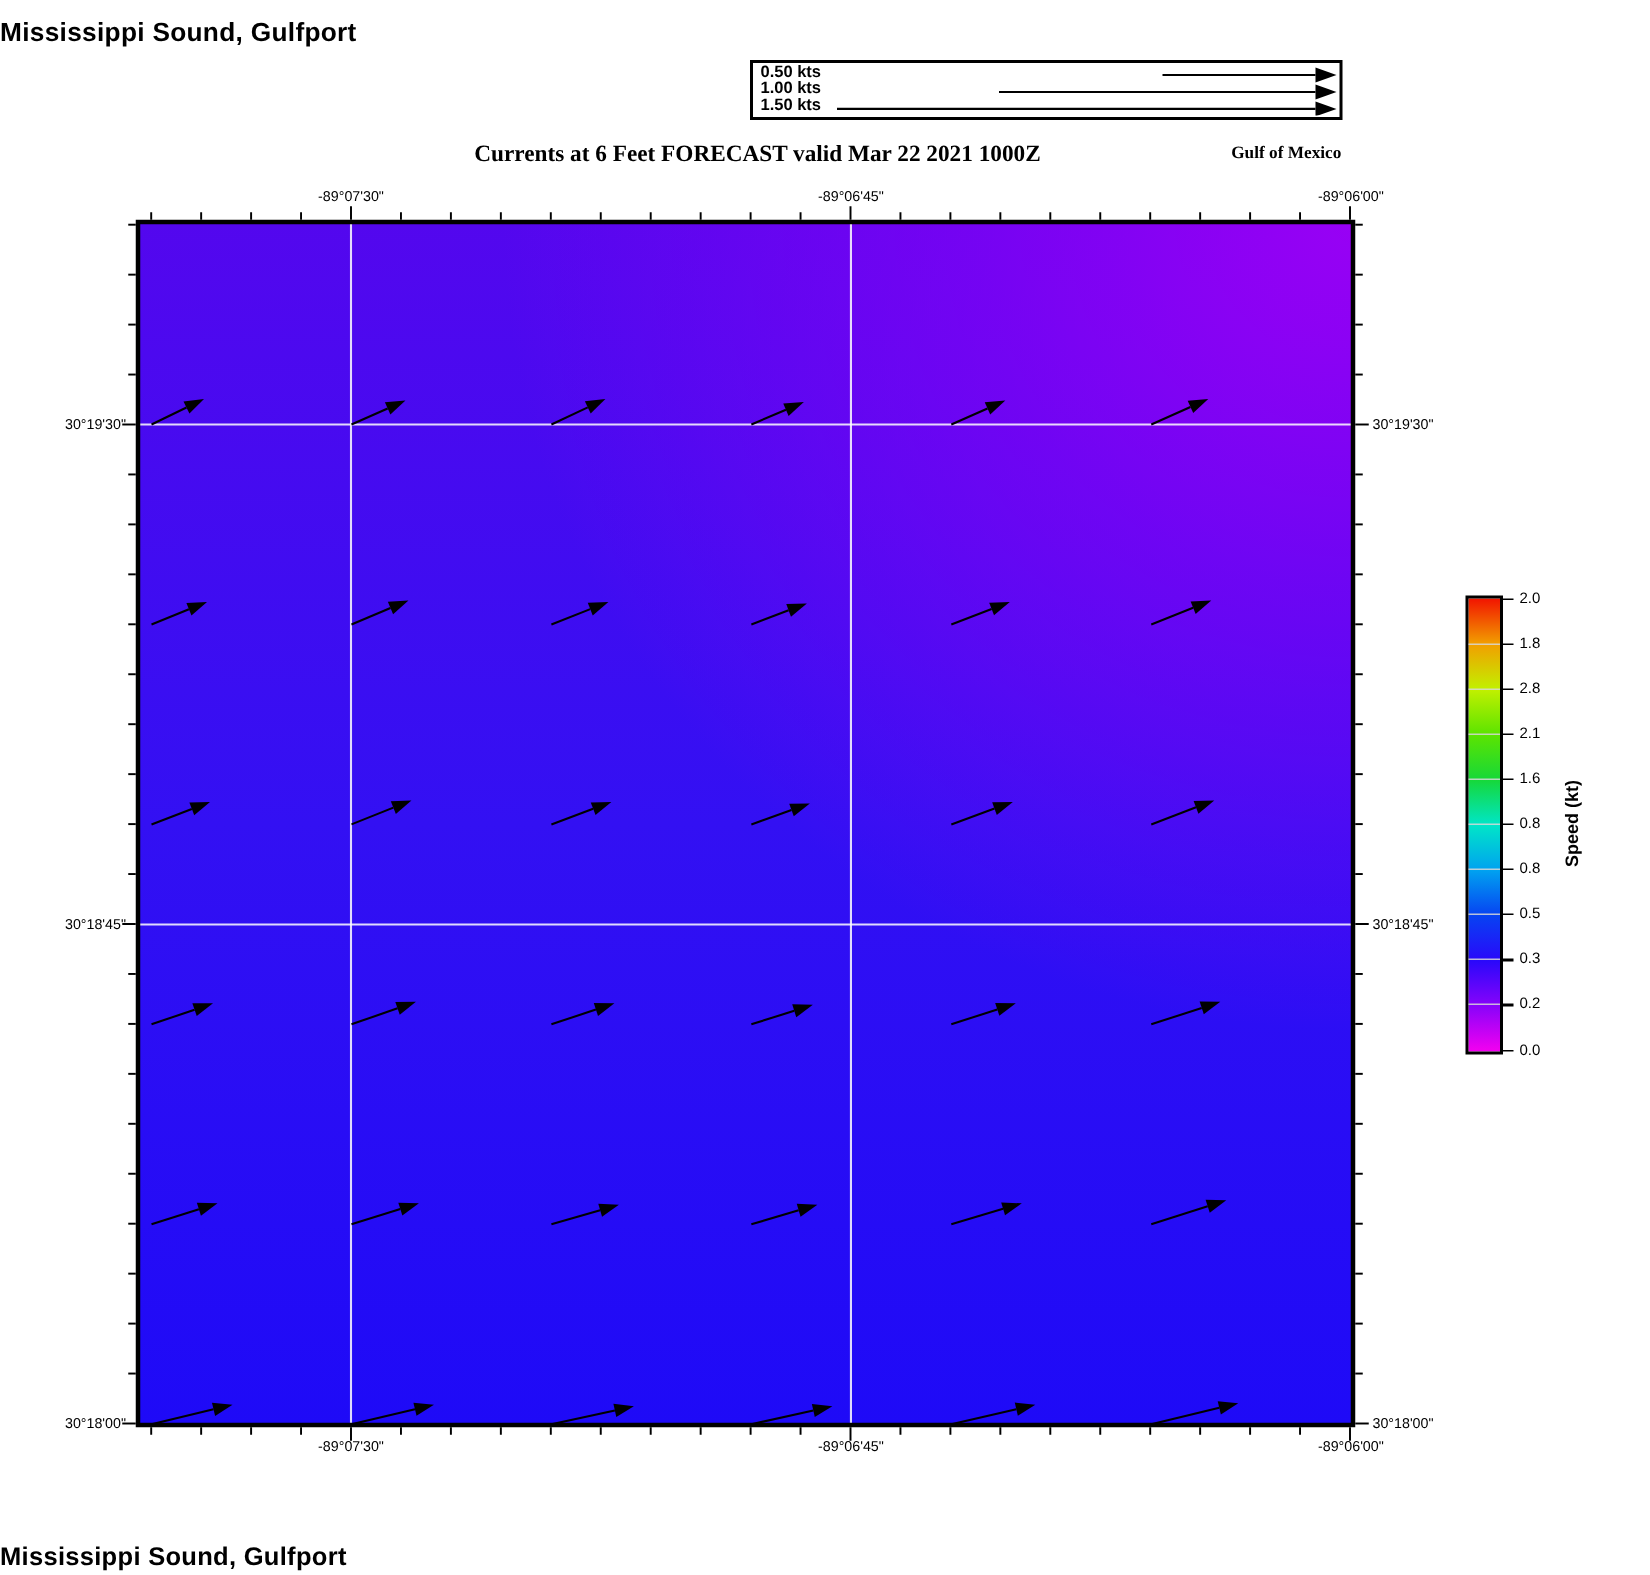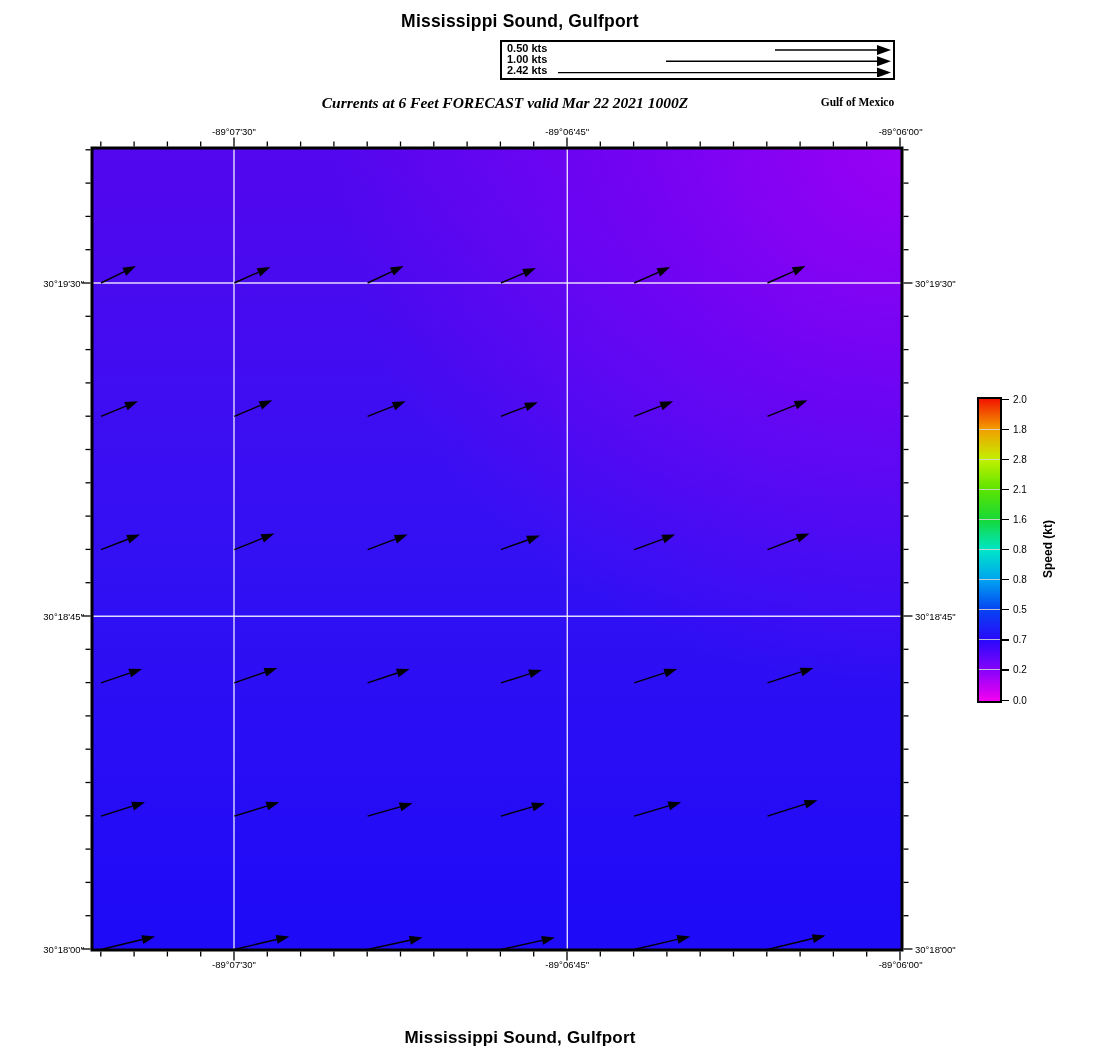--- a/index.html
+++ b/index.html
@@ -1,22 +1,22 @@
 <!DOCTYPE html>
 <html><head>
 <meta charset="utf-8">
 <style>
   html,body{margin:0;padding:0;background:#fff;}
   body{width:1100px;height:1050px;position:relative;overflow:hidden;
        font-family:"Liberation Sans",sans-serif;color:#000;}
   .abs{position:absolute;}
-  .fig-title{left:0;width:1000px;text-align:center;font-weight:bold;
-             font-size:17.5px;letter-spacing:.2px;margin-left:20px;}
+  .fig-title{left:0;width:1000px;font-weight:bold;
+             font-size:17.5px;letter-spacing:.2px;}
   .subtitle{left:0;width:1010px;text-align:center;font-weight:bold;
-            font-family:"Liberation Serif",serif;font-size:15.5px;font-style:italic;}
+            font-family:"Liberation Serif",serif;font-size:15.5px;}
   .region{left:800px;width:115px;text-align:center;font-weight:bold;
           font-family:"Liberation Serif",serif;font-size:11.5px;}
   .legend-box{left:500px;top:40px;width:395px;height:40px;background:#fff;
               border:2.5px solid #000;box-sizing:border-box;}
   .legend-label{position:absolute;left:5px;font-size:11px;line-height:11px;
                 font-weight:bold;white-space:nowrap;}
   .map{left:92px;top:148px;width:810px;height:802px;}
   .map svg{position:absolute;left:0;top:0;}
   #overlay{left:0;top:0;pointer-events:none;}
   .axis-label{position:absolute;font-size:9.5px;line-height:11px;white-space:nowrap;}
@@ -38,21 +38,21 @@
 
 <div class="abs legend-box">
   <svg id="legend-svg" width="390" height="35">
       <line x1="273" y1="8" x2="375" y2="8" stroke="#000" stroke-width="1.4"></line>
       <polygon points="389,8 375,13 375,3" fill="#000"></polygon>
       <line x1="164" y1="19.3" x2="375" y2="19.3" stroke="#000" stroke-width="1.4"></line>
       <polygon points="389,19.3 375,24.3 375,14.3" fill="#000"></polygon>
       <line x1="56" y1="30.6" x2="375" y2="30.6" stroke="#000" stroke-width="1.4"></line>
       <polygon points="389,30.6 375,35.6 375,25.6" fill="#000"></polygon>
     </svg>
-<div class="legend-label" style="top:1px">0.50 kts</div><div class="legend-label" style="top:12.2px">1.00 kts</div><div class="legend-label" style="top:23.4px">2.42 kts</div></div>
+<div class="legend-label" style="top:1px">0.50 kts</div><div class="legend-label" style="top:12.2px">1.00 kts</div><div class="legend-label" style="top:23.4px">1.50 kts</div></div>
 
 <div class="abs subtitle" style="top:94px">Currents at 6 Feet FORECAST valid Mar 22 2021 1000Z</div>
 
 <div class="abs region" style="top:96px">Gulf of Mexico</div>
 
 <div class="abs map" id="map" style="background: radial-gradient(125% 120% at 100% 0%, rgba(156, 0, 245, 0.95) 0%, rgba(140, 0, 245, 0.6) 25%, rgba(90, 6, 245, 0) 56%), linear-gradient(rgb(83, 7, 238) 0%, rgb(51, 16, 243) 50%, rgb(30, 10, 247) 100%);">
   <svg id="map-svg" width="810" height="802" viewBox="0 0 810 802">
       <line x1="142" y1="0" x2="142" y2="802" stroke="#ffffff" stroke-width="1.4" opacity="0.85"></line>
       <line x1="475.3" y1="0" x2="475.3" y2="802" stroke="#ffffff" stroke-width="1.4" opacity="0.85"></line>
       <line x1="0" y1="135" x2="810" y2="135" stroke="#ffffff" stroke-width="1.4" opacity="0.85"></line>
@@ -271,21 +271,21 @@
     <div class="cb-grid" style="top:549px;position:absolute"></div>
     <div class="cb-label" style="top:544px;position:absolute">0.8</div>
     <div class="cb-tick" style="top:579.1px;position:absolute"></div>
     <div class="cb-grid" style="top:579.1px;position:absolute"></div>
     <div class="cb-label" style="top:574.1px;position:absolute">0.8</div>
     <div class="cb-tick" style="top:609.2px;position:absolute"></div>
     <div class="cb-grid" style="top:609.2px;position:absolute"></div>
     <div class="cb-label" style="top:604.2px;position:absolute">0.5</div>
     <div class="cb-tick" style="top:639.3px;position:absolute"></div>
     <div class="cb-grid" style="top:639.3px;position:absolute"></div>
-    <div class="cb-label" style="top:634.3px;position:absolute">0.7</div>
+    <div class="cb-label" style="top:634.3px;position:absolute">0.3</div>
     <div class="cb-tick" style="top:669.4000000000001px;position:absolute"></div>
     <div class="cb-grid" style="top:669.4000000000001px;position:absolute"></div>
     <div class="cb-label" style="top:664.4000000000001px;position:absolute">0.2</div>
     <div class="cb-tick" style="top:699.5px;position:absolute"></div>
     <div class="cb-label" style="top:694.5px;position:absolute">0.0</div>
   </div>
 <div class="abs cb-axis-label">Speed (kt)</div>
 
 <div class="abs fig-title" style="top:1028px;font-size:17px">Mississippi Sound, Gulfport</div>
 

